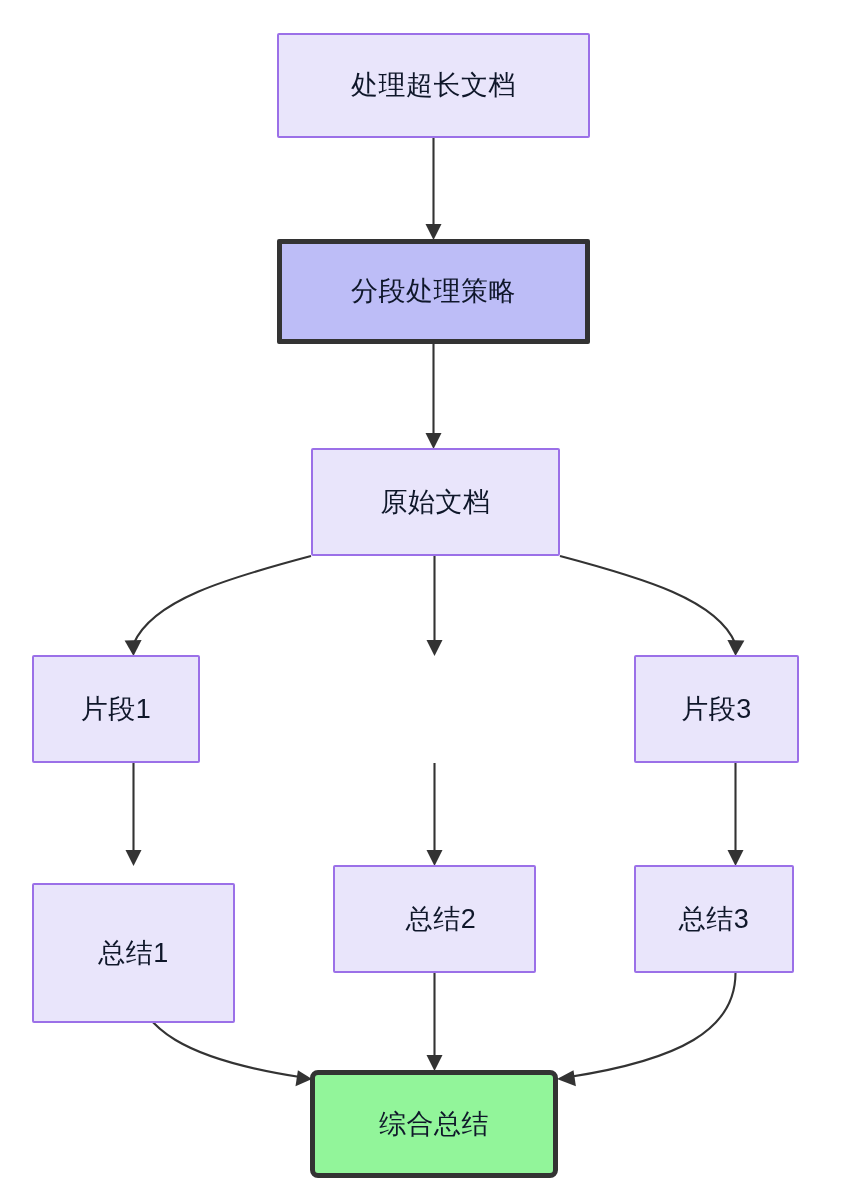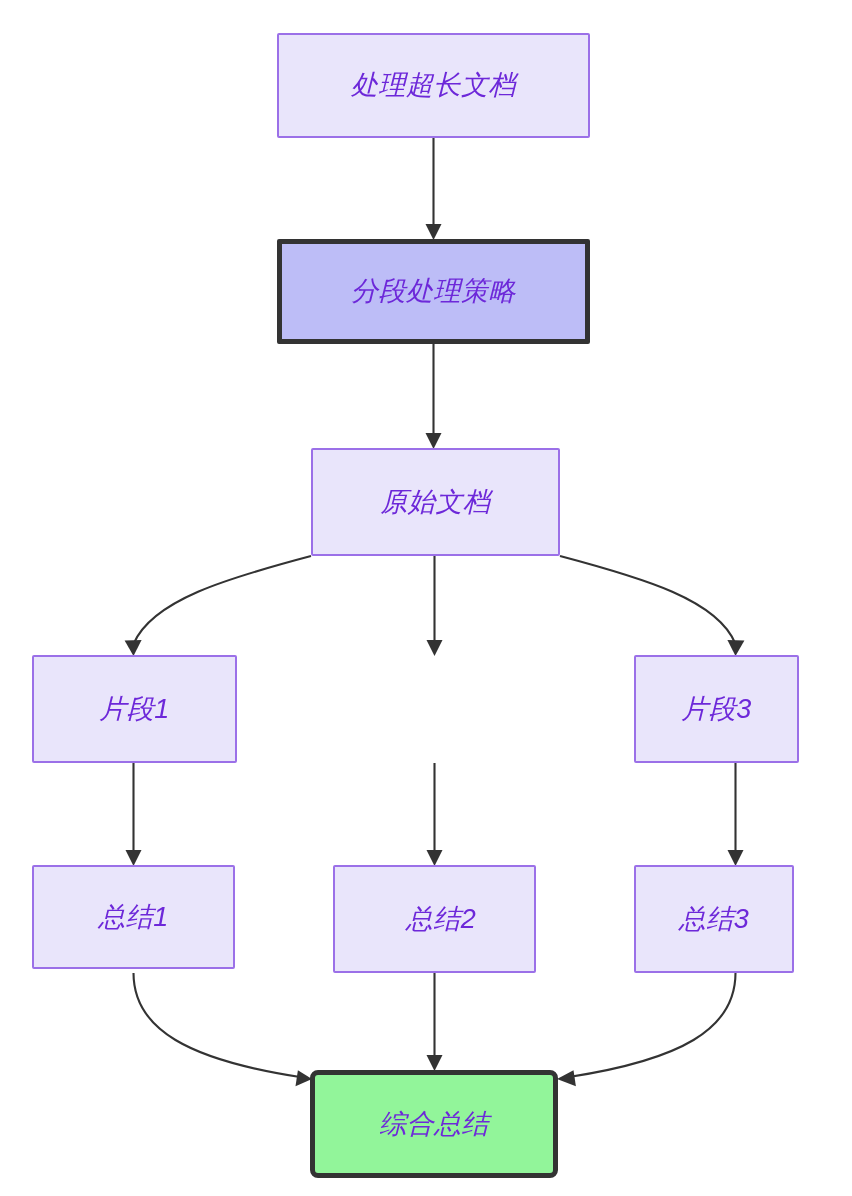--- a/index.html
+++ b/index.html
@@ -34,26 +34,25 @@
     fill: #333333;
     stroke: none;
   }
   .node {
     position: absolute;
     box-sizing: border-box;
     display: flex;
     align-items: center;
     justify-content: center;
     text-align: center;
-    color: #6d28d9;
+    color: #0f172a;
     font-size: 27px;
     line-height: 1.2;
     letter-spacing: 0.5px;
     z-index: 2;
-    font-style: italic;
   }
   .node.normal {
     background: #e9e5fb;
     border: 2px solid #9b70e8;
     border-radius: 2px;
   }
   .node.emphasis {
     background: #bdbdf7;
     border: 5px solid #333333;
     border-radius: 2px;
@@ -132,30 +131,30 @@
   </div>
 
   <div class="node emphasis" style="left:277px; top:239px; width:313px; height:105px;">
     <span>分段处理策略</span>
   </div>
 
   <div class="node normal" style="left:311px; top:448px; width:249px; height:108px;">
     <span>原始文档</span>
   </div>
 
-  <div class="node normal" style="left:32px; top:655px; width:205px; height:108px;">
+  <div class="node normal" style="left:32px; top:655px; width:168px; height:108px;">
     <span>片段1</span>
   </div>
 
 
   <div class="node normal" style="left:634px; top:655px; width:165px; height:108px;">
     <span>片段3</span>
   </div>
 
-  <div class="node normal" style="left:32px; top:865px; width:203px; height:104px;text-align:center;">
+  <div class="node normal" style="left:32px; top:883px; width:203px; height:140px;text-align:center;">
     <span>总结1</span>
   </div>
 
   <div class="node normal" style="left:333px; top:865px; width:203px; height:108px;padding-left:13px;">
     <span>总结2</span>
   </div>
 
   <div class="node normal" style="left:634px; top:865px; width:160px; height:108px;">
     <span>总结3</span>
   </div>

